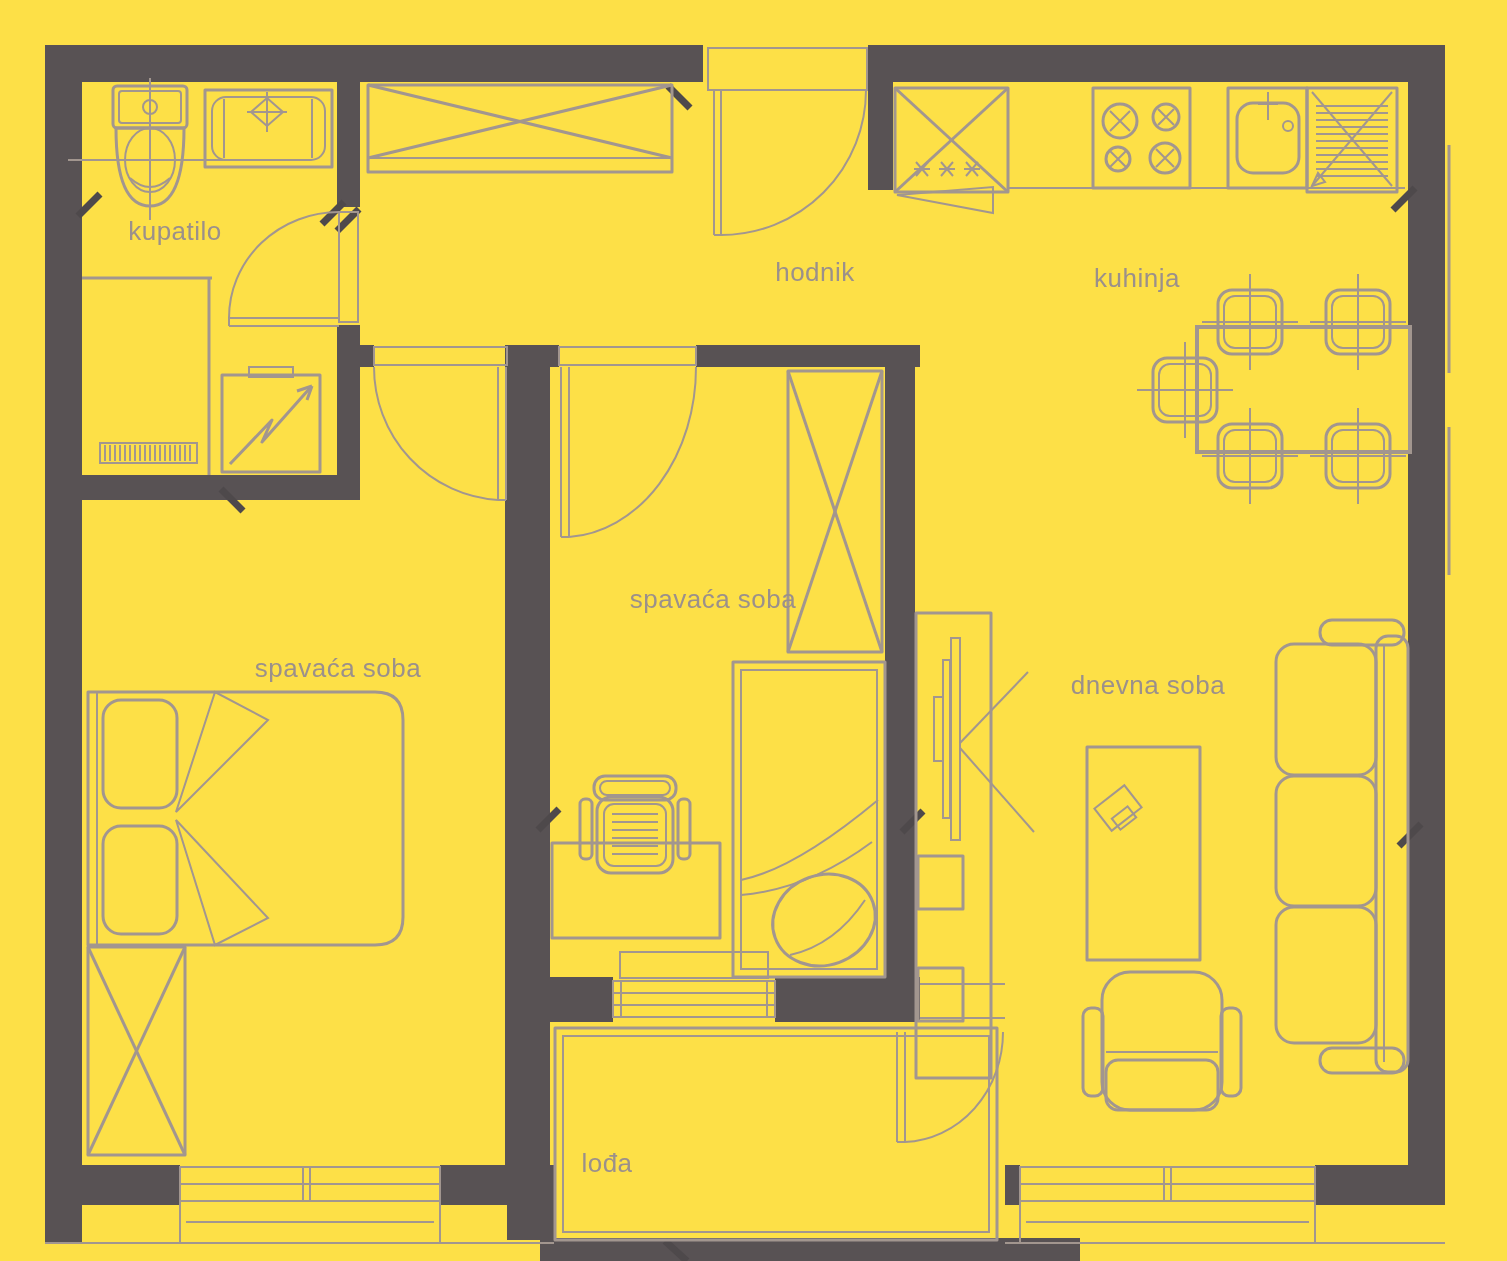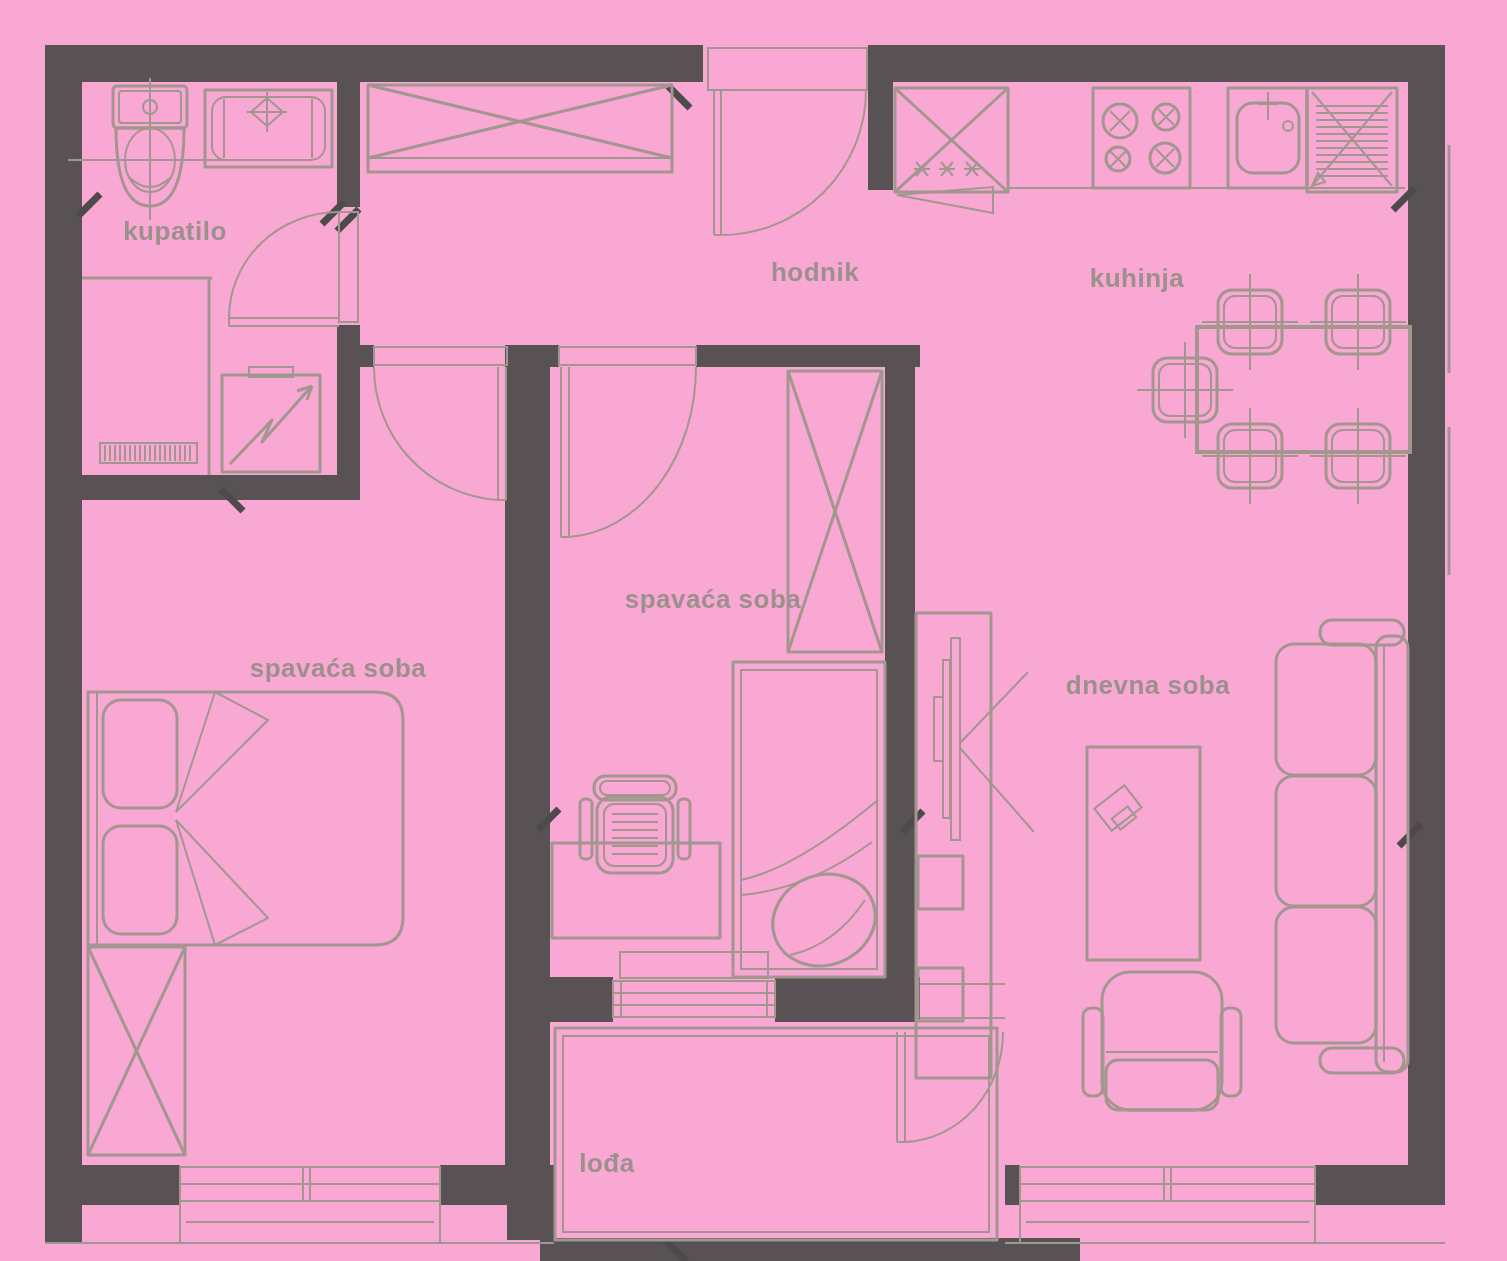--- a/index.html
+++ b/index.html
@@ -8,21 +8,21 @@
   .wall{fill:var(--wall,#585254);stroke:none;}
   .ln{stroke:var(--line,#a2968f);stroke-width:3;fill:none;stroke-linecap:butt;stroke-linejoin:round;}
   .ln2{stroke:var(--line,#a2968f);stroke-width:2;fill:none;}
   .ln4{stroke:var(--line,#a2968f);stroke-width:4;fill:none;}
   .tick{stroke:var(--tick,#4e494b);stroke-width:7;fill:none;stroke-linecap:butt;}
   .lbl{font-family:"Liberation Sans",sans-serif;font-size:26px;fill:var(--text,#9b908b);text-anchor:middle;letter-spacing:.5px;}
 </style>
 </head>
 <body>
 
-<div id="stage" style="background: #f9a8d4; font-weight: bold;">
+<div id="stage" style="background: #fde047;">
 <svg viewBox="0 0 1507 1261" width="1507" height="1261">
 
   <g>
     <rect class="wall" x="45" y="45" width="658" height="37"></rect>
     <rect class="wall" x="868" y="45" width="577" height="37"></rect>
     <rect class="wall" x="45" y="82" width="37" height="1161"></rect>
     <rect class="wall" x="1408" y="82" width="37" height="1123"></rect>
     <rect class="wall" x="868" y="82" width="25" height="108"></rect>
     <rect class="wall" x="337" y="82" width="23" height="125"></rect>
     <rect class="wall" x="337" y="325" width="23" height="150"></rect>

